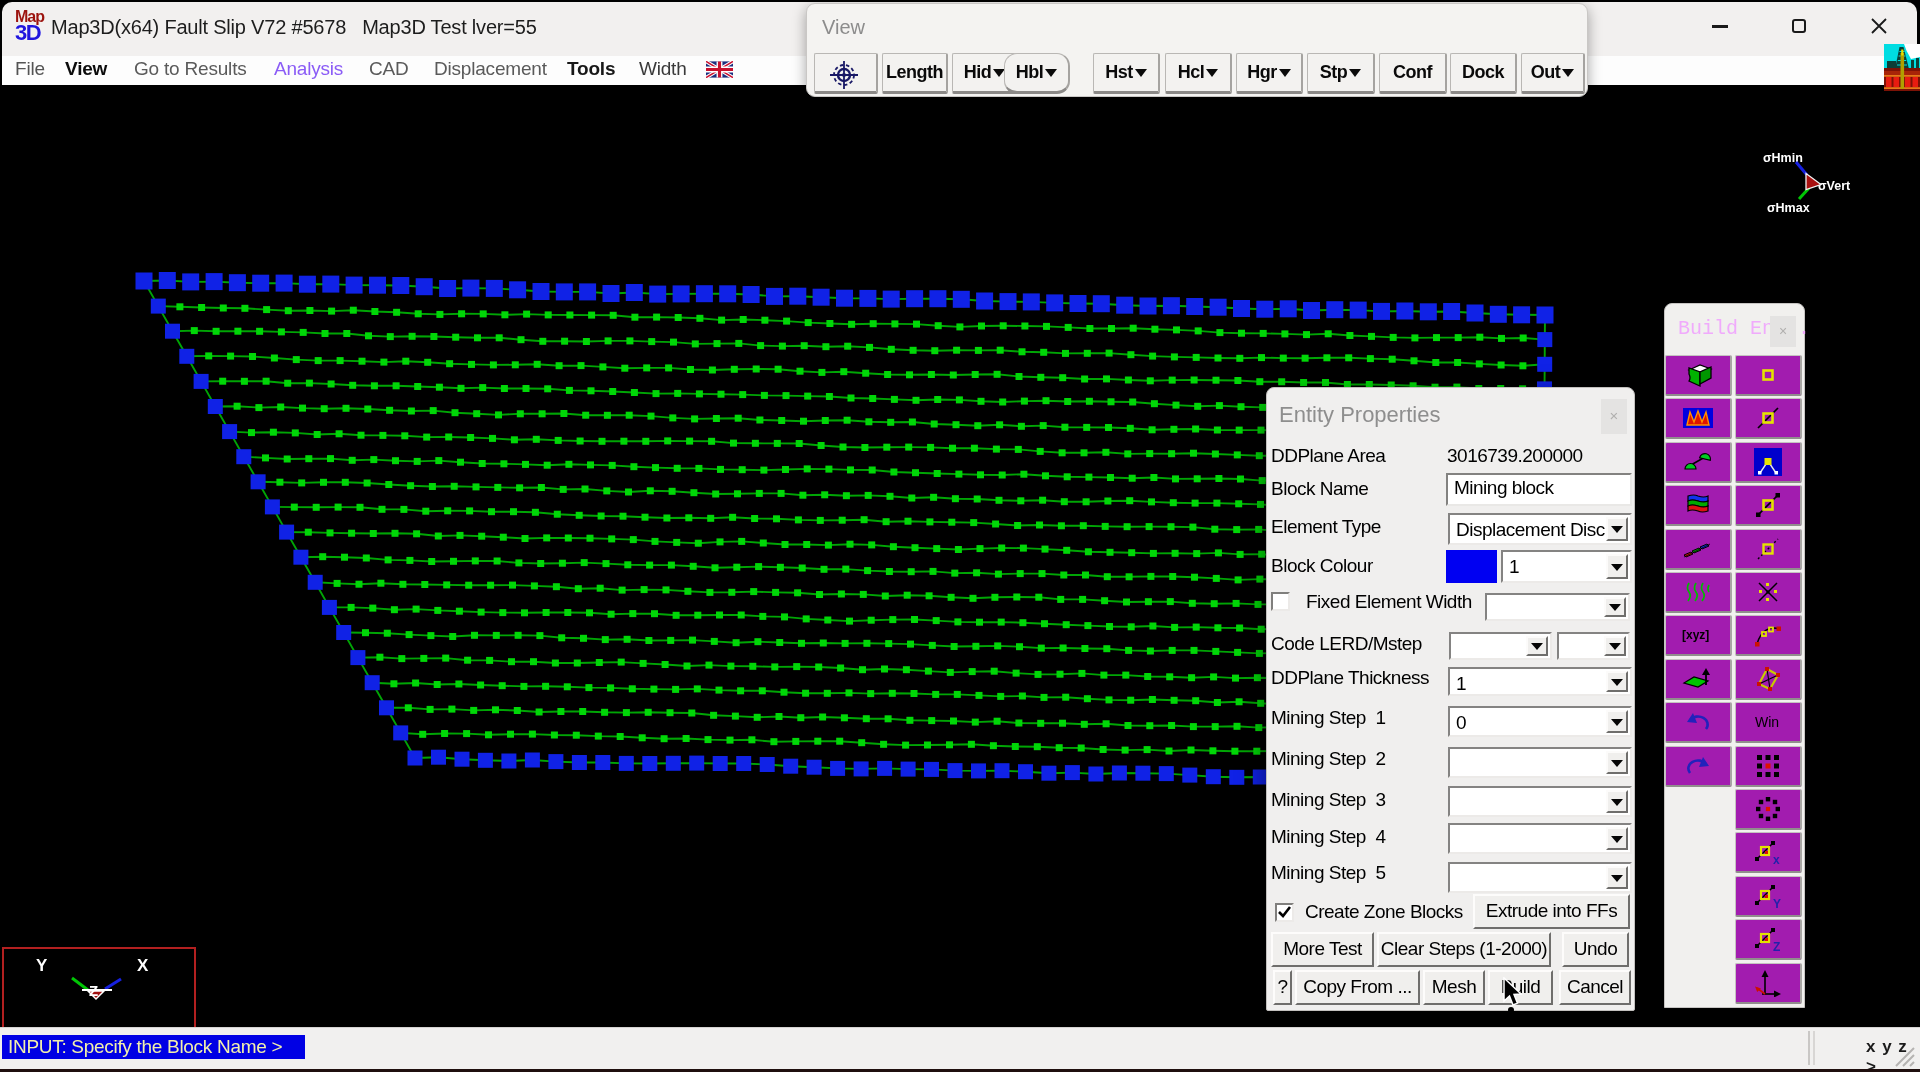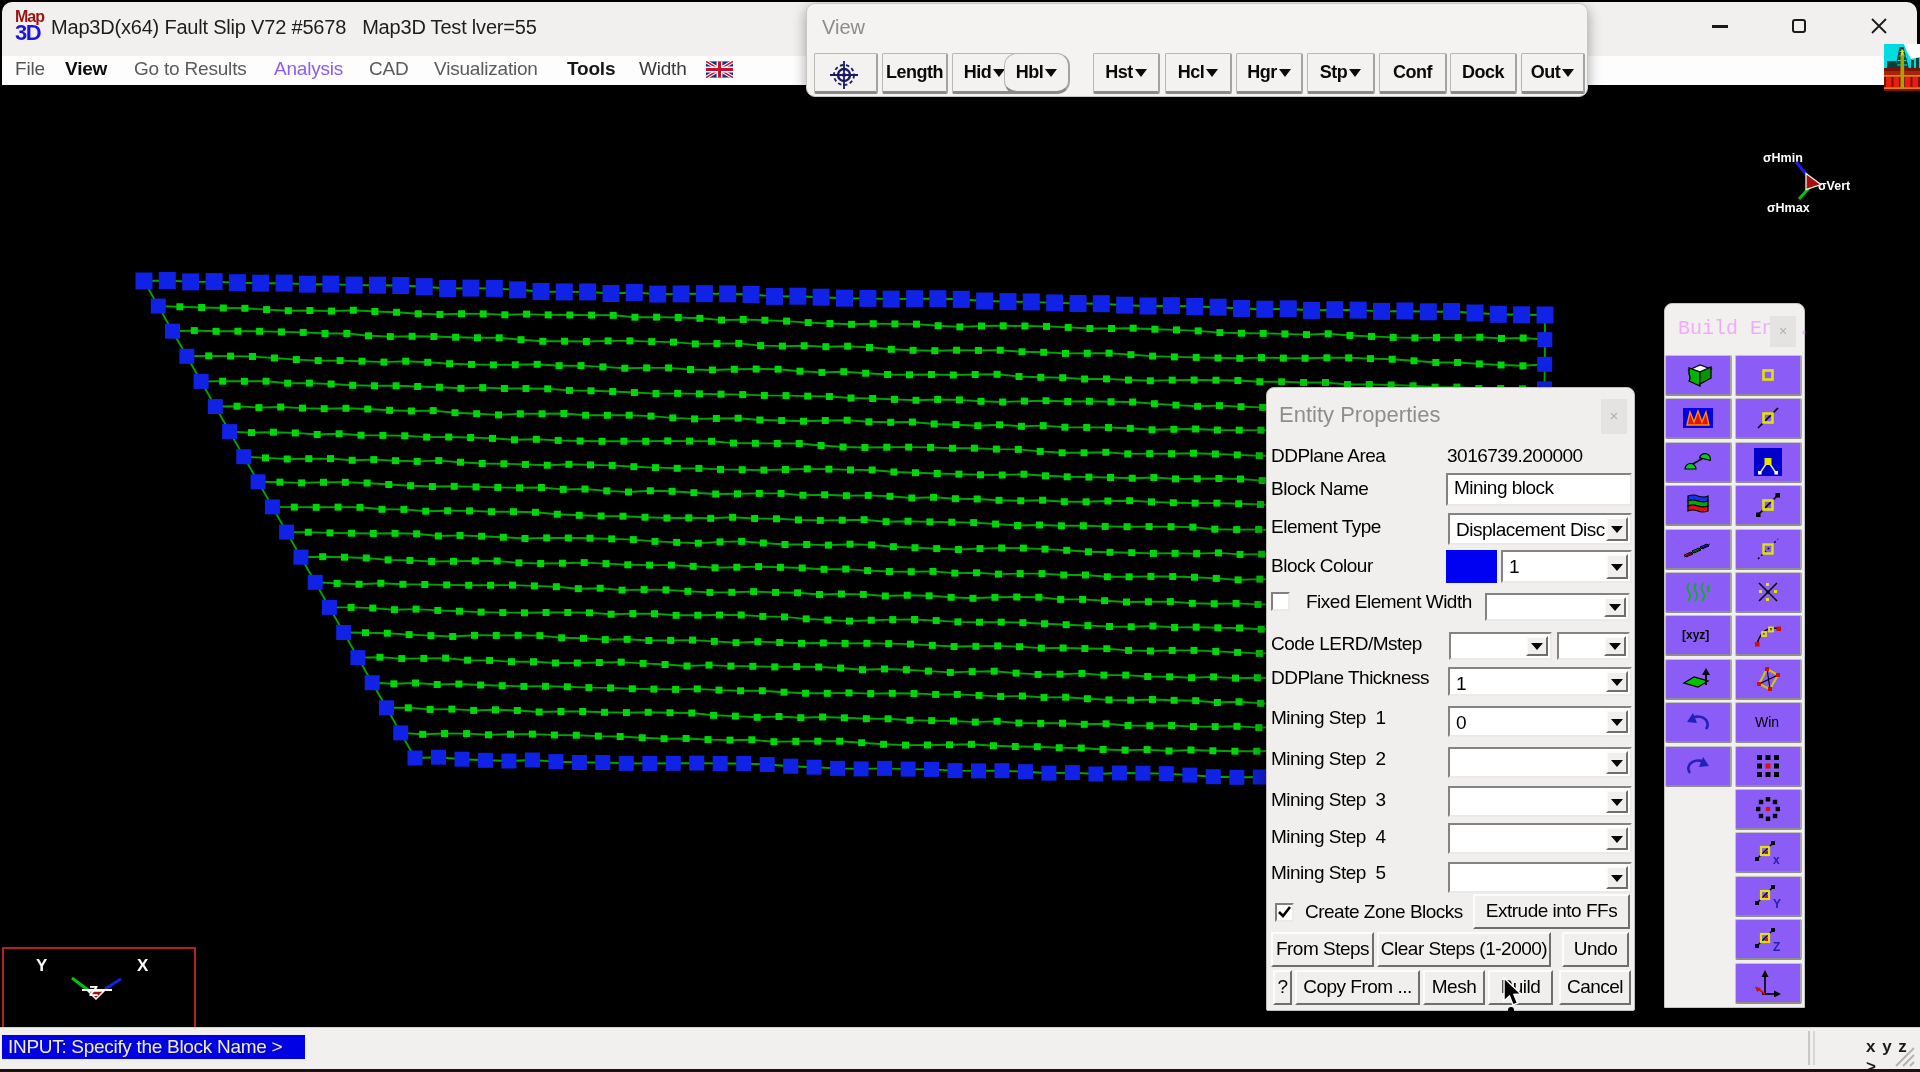--- a/index.html
+++ b/index.html
@@ -7,21 +7,21 @@
 .abs { position:absolute; }
 .sunk { background:#fff; border:2px solid; border-color:#838280 #e9e8e6 #e9e8e6 #838280; }
 .combo { position:absolute; background:#fff; border:2px solid; border-color:#848382 #eceae8 #eceae8 #848382; }
 .cbtn { position:absolute; right:2px; top:2px; bottom:2px; width:22px; background:#f0efed; border:2px solid; border-color:#fcfbfa #6f6e6c #6f6e6c #fcfbfa; }
 .tri { position:absolute; left:50%; top:50%; margin-left:-6px; margin-top:-3px; width:0; height:0; border:6px solid transparent; border-top:7px solid #060606; border-bottom:none; }
 .lbl { position:absolute; color:#000; font-size:19px; letter-spacing:-0.5px; white-space:nowrap; }
 .ctext { position:absolute; left:6px; top:4px; color:#000; font-size:19px; letter-spacing:-0.5px; white-space:nowrap; }
 .pbtn { position:absolute; background:#f0efed; border:2px solid; border-color:#fdfcfb #6f6e6c #6f6e6c #fdfcfb; color:#000; font-size:19px; letter-spacing:-0.5px; text-align:center; }
 .chk { position:absolute; width:19px; height:19px; background:#fff; border:2px solid; border-color:#807f7d #eceae8 #eceae8 #807f7d; }
 .vbtn { position:absolute; top:53px; height:41px; background:#f3f2f0; border:1px solid #b9b7b4; border-bottom:3px solid #8b8987; border-right:2px solid #a5a3a0; border-radius:2px; color:#0a0a0a; font-size:18px; font-weight:700; text-align:center; line-height:36px; letter-spacing:-0.5px; white-space:nowrap; }
-.palbtn { position:absolute; width:67px; height:41px; background:#8b5cf6; border:1px solid #c4c2c0; border-bottom:2px solid #908e8c; border-right:2px solid #a8a6a4; border-radius:2px; }
+.palbtn { position:absolute; width:67px; height:41px; background:#a21caf; border:1px solid #c4c2c0; border-bottom:2px solid #908e8c; border-right:2px solid #a8a6a4; border-radius:2px; }
 .palbtn svg { position:absolute; left:50%; top:50%; transform:translate(-50%,-50%); }
 </style></head>
 <body>
 
 <div class="abs" style="left:2px;top:2px;width:1915px;height:54px;background:#f2f0ef;border-radius:10px 10px 0 0;"></div>
 <div class="abs" style="left:14px;top:9px;width:40px;height:38px;">
 <div class="abs" style="left:1px;top:-1px;font-weight:700;font-size:16px;color:#9c130e;letter-spacing:-1px;">Map</div>
 <div class="abs" style="left:1px;top:11px;font-weight:700;font-size:22px;color:#2015dd;letter-spacing:-1.5px;text-shadow:0 0 1px #fff;">3D</div>
 </div>
 <div class="abs" style="left:51px;top:16px;font-size:20px;color:#1d1d1d;letter-spacing:-0.2px;">Map3D(x64) Fault Slip V72 #5678&nbsp;&nbsp;&nbsp;Map3D Test lver=55</div>
@@ -29,21 +29,21 @@
 <div class="abs" style="left:1792px;top:19px;width:14px;height:14px;border:2px solid #1a1a1a;border-radius:3px;"></div>
 <svg class="abs" style="left:1870px;top:17px" width="18" height="18" viewBox="0 0 18 18">
     <path d="M2 2 L16 16 M16 2 L2 16" stroke="#1a1a1a" stroke-width="1.8" fill="none"></path>
   </svg>
 <div class="abs" style="left:2px;top:56px;width:1915px;height:29px;background:#fdfdfd;"></div>
 <div class="abs" style="left:15px;top:58px;font-size:19px;color:#545454;font-weight:400;letter-spacing:-0.2px;">File</div>
 <div class="abs" style="left:65px;top:58px;font-size:19px;color:#0c0c0c;font-weight:700;letter-spacing:-0.2px;">View</div>
 <div class="abs" style="left:134px;top:58px;font-size:19px;color:#5a5a5a;font-weight:400;letter-spacing:-0.2px;">Go to Results</div>
 <div class="abs" style="left:274px;top:58px;font-size:19px;color:#8b5cf6;font-weight:400;letter-spacing:-0.2px;">Analysis</div>
 <div class="abs" style="left:369px;top:58px;font-size:19px;color:#5a5a5a;font-weight:400;letter-spacing:-0.2px;">CAD</div>
-<div class="abs" style="left:434px;top:58px;font-size:19px;color:#5a5a5a;font-weight:400;letter-spacing:-0.2px;">Visualization</div>
+<div class="abs" style="left:434px;top:58px;font-size:19px;color:#5a5a5a;font-weight:400;letter-spacing:-0.2px;">Displacement</div>
 <div class="abs" style="left:567px;top:58px;font-size:19px;color:#181818;font-weight:700;letter-spacing:-0.2px;">Tools</div>
 <div class="abs" style="left:639px;top:58px;font-size:19px;color:#3a3a3a;font-weight:400;letter-spacing:-0.2px;">Width</div>
 <svg class="abs" style="left:706px;top:61px" width="27" height="17" viewBox="0 0 60 36">
 <rect width="60" height="36" fill="#1c2f7e"></rect>
 <path d="M0 0 L60 36 M60 0 L0 36" stroke="#fff" stroke-width="8"></path>
 <path d="M0 0 L60 36 M60 0 L0 36" stroke="#c8102e" stroke-width="3.5"></path>
 <path d="M30 0 V36 M0 18 H60" stroke="#fff" stroke-width="13"></path>
 <path d="M30 0 V36 M0 18 H60" stroke="#c8102e" stroke-width="7"></path>
 </svg>
 <div class="abs" style="left:0px;top:85px;width:1920px;height:942px;background:#000;"></div>
@@ -1362,21 +1362,21 @@
       <div class="tri"></div>
     </div>
   </div>
 <div class="chk" style="left:1275px;top:903px;">
     <svg width="15" height="15" viewBox="0 0 15 15" style="position:absolute;left:0;top:0">
       <path d="M2 7 L6 11 L13 2" stroke="#000" stroke-width="2.6" fill="none"></path>
     </svg>
   </div>
 <div class="lbl" style="left:1305px;top:901px;">Create Zone Blocks</div>
 <div class="pbtn" style="left:1473px;top:894px;width:157px;height:35px;line-height:30px;">Extrude into FFs</div>
-<div class="pbtn" style="left:1271px;top:932px;width:103px;height:35px;line-height:30px;">From Steps</div>
+<div class="pbtn" style="left:1271px;top:932px;width:103px;height:35px;line-height:30px;">More Test</div>
 <div class="pbtn" style="left:1377px;top:932px;width:174px;height:35px;line-height:30px;">Clear Steps (1-2000)</div>
 <div class="pbtn" style="left:1562px;top:932px;width:67px;height:35px;line-height:30px;">Undo</div>
 <div class="pbtn" style="left:1273px;top:970px;width:19px;height:35px;line-height:30px;">?</div>
 <div class="pbtn" style="left:1295px;top:970px;width:125px;height:35px;line-height:30px;">Copy From ...</div>
 <div class="pbtn" style="left:1423px;top:970px;width:62px;height:35px;line-height:30px;">Mesh</div>
 <div class="pbtn" style="left:1488px;top:970px;width:65px;height:35px;line-height:30px;">Build</div>
 <div class="pbtn" style="left:1559px;top:970px;width:72px;height:35px;line-height:30px;">Cancel</div>
 <div class="abs" style="left:1664px;top:303px;width:141px;height:705px;background:#f1f0ee;border:1px solid #c6c4c2;border-radius:8px 8px 0 0;box-shadow:0 8px 22px rgba(0,0,0,0.5);"></div>
 <div class="abs" style="left:1678px;top:317px;font-size:20px;color:#f0abfc;font-family:Liberation Mono, monospace;">Build En...</div>
 <div class="abs" style="left:1770px;top:316px;width:26px;height:31px;background:#e4e3e2;color:#b0afae;font-size:14px;text-align:center;line-height:30px;">×</div>

